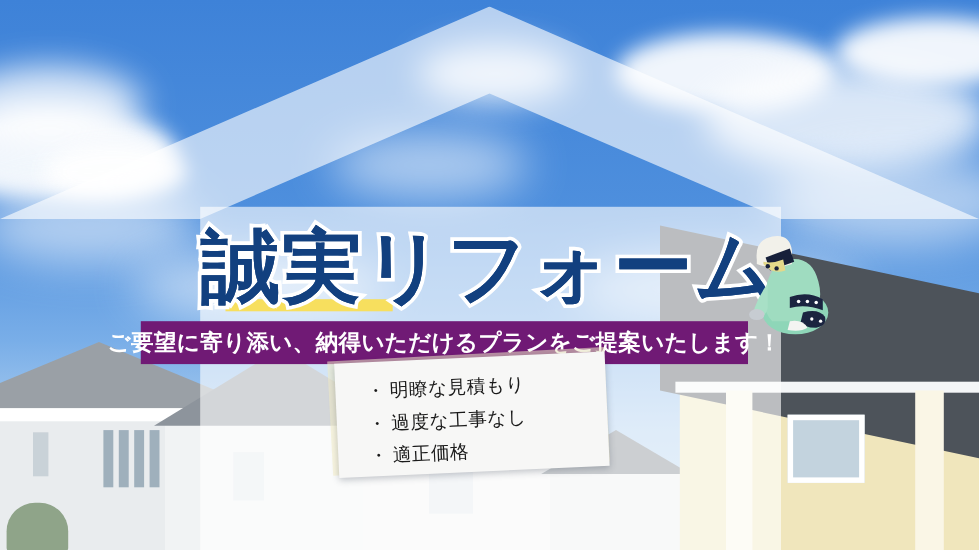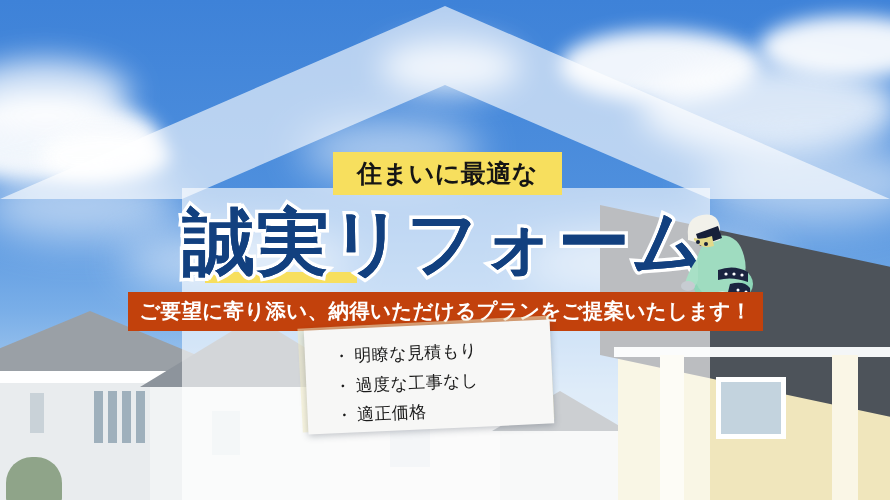--- a/index.html
+++ b/index.html
@@ -47,22 +47,22 @@
     letter-spacing:2px;
     -webkit-text-stroke:7px #ffffff;paint-order:stroke fill;
     text-shadow:0 0 0 #fff;}
   .headline-fill{position:absolute;left:0;top:0;width:890px;text-align:center;
     font-size:72px;font-weight:700;line-height:88px;color:#12407F;letter-spacing:2px;}
 
   
   .worker{position:absolute;left:668px;top:206px;width:86px;height:98px;}
 
   
-  .subbar{position:absolute;left:128px;top:292px;width:635px;height:39px;
-    background:#c2410c;display:flex;align-items:center;justify-content:center;}
+  .subbar{position:absolute;left:128px;top:292px;width:552px;height:39px;
+    background:#701a75;display:flex;align-items:center;justify-content:center;}
   .subbar-text{color:#fff;font-size:20.5px;font-weight:700;letter-spacing:.3px;line-height:1;
     white-space:nowrap;}
 
   
   .paper-shadow{position:absolute;left:300px;top:322px;width:252px;height:104px;
     background:#F4EFC8;opacity:.55;transform:rotate(-3deg);}
   .paper{position:absolute;left:306px;top:325px;width:246px;height:104px;
     background:#F7F7F6;transform:rotate(-2.6deg);
     box-shadow:0 2px 7px rgba(40,50,70,.28);
     padding:9px 0 0 0;box-sizing:border-box;}
@@ -120,23 +120,20 @@
     <div class="wall" style="left:660px;top:90px;width:24px;height:145px;background:#FAF6E6;"></div>
     <div class="wall" style="left:832px;top:90px;width:26px;height:145px;background:#FAF6E6;"></div>
     <div class="wall" style="left:716px;top:112px;width:70px;height:62px;background:#C3D3DE;border:5px solid #fff;box-sizing:border-box;"></div>
   </div>
 
   <div class="home-overlay">
     <div class="home-roof2"></div>
     <div class="home-body"></div>
   </div>
 
-  <div class="badge">
-    <span class="badge-text">住まいに最適な</span>
-  </div>
 
   <div class="headline-wrap">
     <div class="yellow-underline"></div>
     <div class="headline">誠実リフォーム</div>
     <div class="headline-fill">誠実リフォーム</div>
   </div>
 
   <svg class="worker" viewBox="0 0 86 98">
     <ellipse cx="55" cy="78" rx="30" ry="20" fill="#8ED6B8"></ellipse>
     <path d="M28 60 Q30 36 48 30 Q70 26 76 50 Q82 72 66 86 L34 86 Q24 76 28 60 Z" fill="#9FDCC0"></path>

